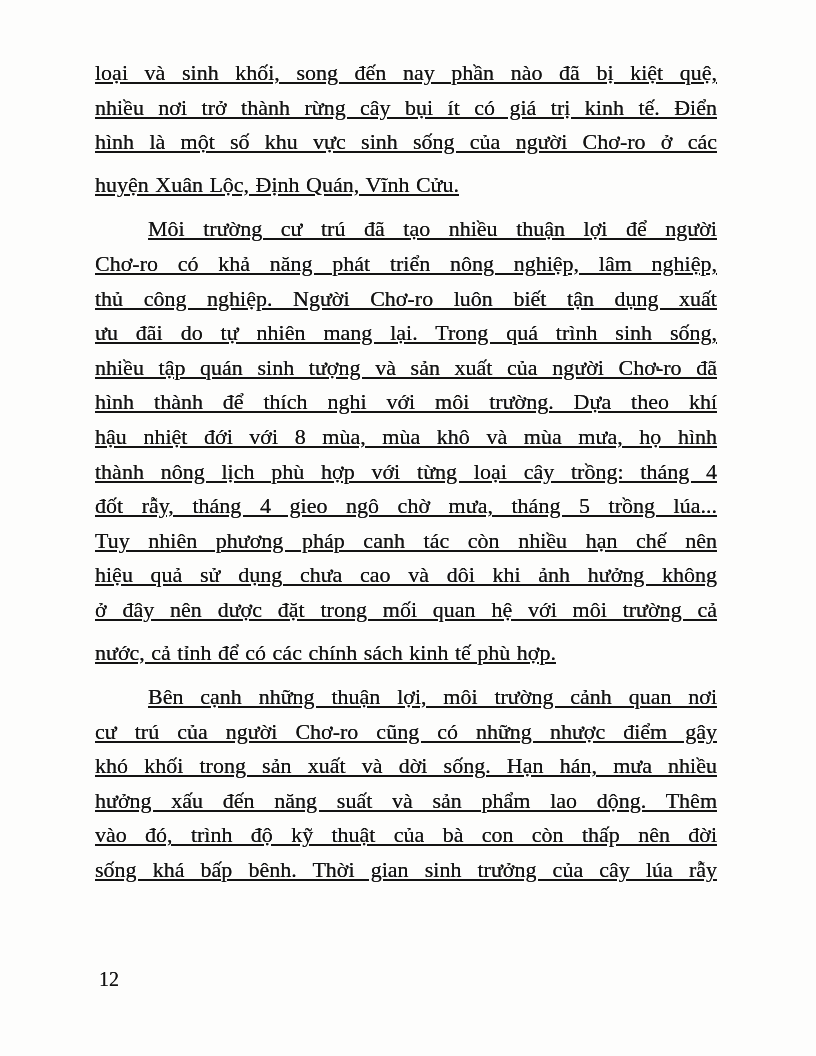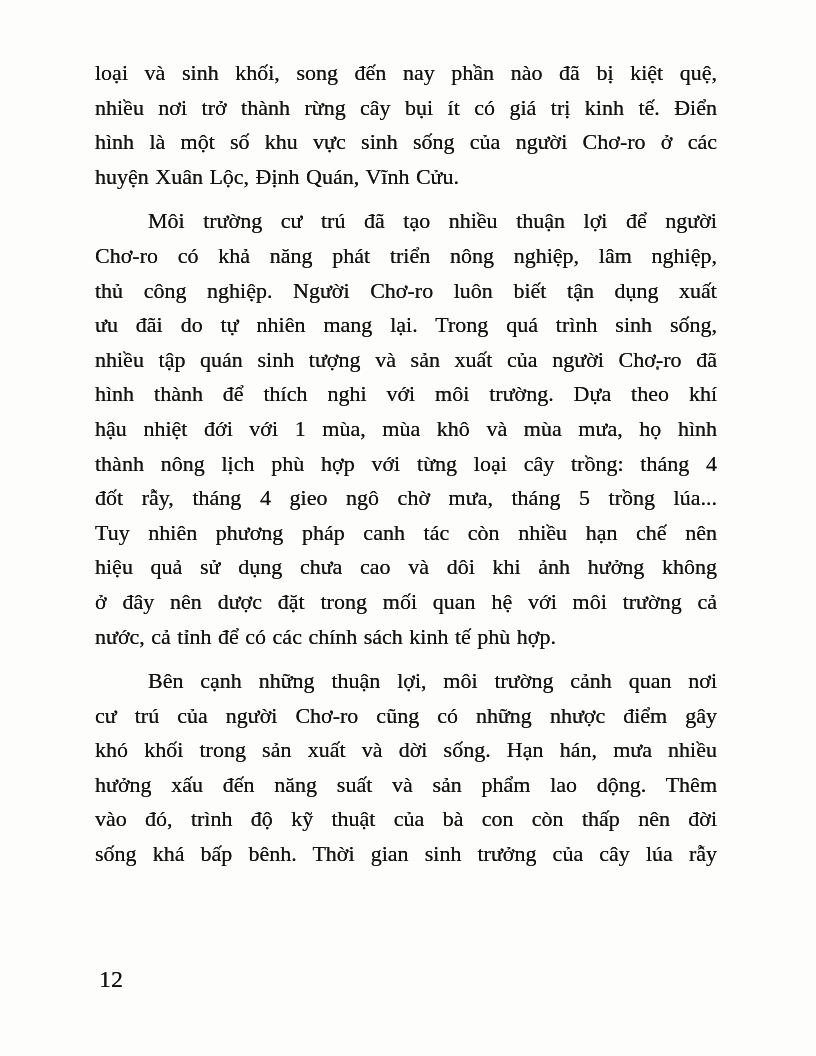--- a/index.html
+++ b/index.html
@@ -25,31 +25,33 @@
     font-size: 22px;
     line-height: 34.6px;
     word-spacing: 1px;
     text-shadow: 0 0 0.5px rgba(10,10,10,0.85);
   }
   .para + .para { margin-top: 9px; }
   .line {
     text-align: justify;
     text-align-last: justify;
     white-space: normal;
+    text-decoration: underline;
   }
   .line.rag {
     text-align: left;
     text-align-last: left;
+    margin-top: 8px;
   }
   .line.first { padding-left: 53px; margin-top: 10px; }
   .page-number {
     position: absolute;
     left: 99px;
     top: 962px;
-    font-size: 24px;
+    font-size: 20px;
     line-height: 34px;
     text-shadow: 0 0 0.5px rgba(10,10,10,0.85);
   }
   .speck {
     position: absolute;
     left: 656px;
     top: 366px;
     width: 3px;
     height: 4px;
     background: #3c3c3c;
@@ -67,21 +69,21 @@
         <div class="line">hình là một số khu vực sinh sống của người Chơ-ro ở các</div>
         <div class="line rag">huyện Xuân Lộc, Định Quán, Vĩnh Cửu.</div>
       </div>
       <div class="para">
         <div class="line first">Môi trường cư trú đã tạo nhiều thuận lợi để người</div>
         <div class="line">Chơ-ro có khả năng phát triển nông nghiệp, lâm nghiệp,</div>
         <div class="line">thủ công nghiệp. Người Chơ-ro luôn biết tận dụng xuất</div>
         <div class="line">ưu đãi do tự nhiên mang lại. Trong quá trình sinh sống,</div>
         <div class="line">nhiều tập quán sinh tượng và sản xuất của người Chơ-ro đã</div>
         <div class="line">hình thành để thích nghi với môi trường. Dựa theo khí</div>
-        <div class="line">hậu nhiệt đới với 1 mùa, mùa khô và mùa mưa, họ hình</div>
+        <div class="line">hậu nhiệt đới với 8 mùa, mùa khô và mùa mưa, họ hình</div>
         <div class="line">thành nông lịch phù hợp với từng loại cây trồng: tháng 4</div>
         <div class="line">đốt rẫy, tháng 4 gieo ngô chờ mưa, tháng 5 trồng lúa...</div>
         <div class="line">Tuy nhiên phương pháp canh tác còn nhiều hạn chế nên</div>
         <div class="line">hiệu quả sử dụng chưa cao và dôi khi ảnh hưởng không</div>
         <div class="line">ở đây nên dược đặt trong mối quan hệ với môi trường cả</div>
         <div class="line rag">nước, cả tỉnh để có các chính sách kinh tế phù hợp.</div>
       </div>
       <div class="para">
         <div class="line first">Bên cạnh những thuận lợi, môi trường cảnh quan nơi</div>
         <div class="line">cư trú của người Chơ-ro cũng có những nhược điểm gây</div>

